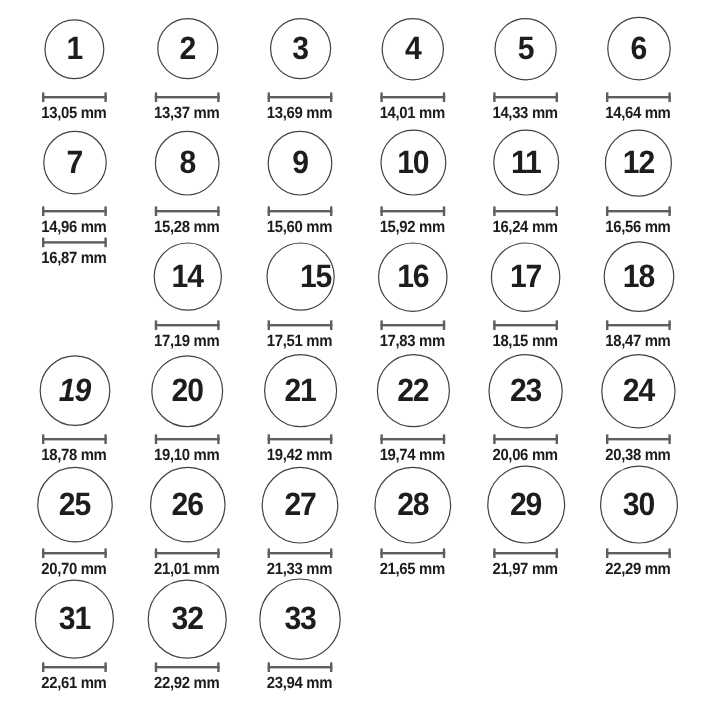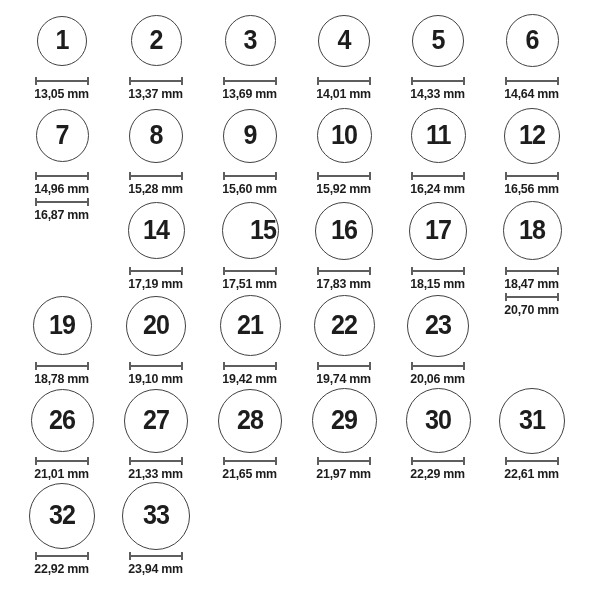--- a/index.html
+++ b/index.html
@@ -326,21 +326,21 @@
     <div class="dim">
       <span class="tick-l"></span>
       <span class="bar"></span>
       <span class="tick-r"></span>
     </div>
     <div class="label">18,47 mm</div>
   </div>
 
   <div class="cell">
     <div class="circle-wrap">
-      <div class="circle" style="width: 59px; height: 59px;">
+      <div class="circle" style="width: 59px; height: 59px; font-style: italic;">
         <span class="num">19</span>
       </div>
     </div>
     <div class="dim">
       <span class="tick-l"></span>
       <span class="bar"></span>
       <span class="tick-r"></span>
     </div>
     <div class="label">18,78 mm</div>
   </div>
@@ -394,22 +394,40 @@
       </div>
     </div>
     <div class="dim">
       <span class="tick-l"></span>
       <span class="bar"></span>
       <span class="tick-r"></span>
     </div>
     <div class="label">20,06 mm</div>
   </div>
 
-
-  <div class="cell">
+  <div class="cell">
+    <div class="circle-wrap">
+      <div class="circle" style="width: 62px; height: 62px;">
+        <span class="num">24</span>
+      </div>
+    </div>
+    <div class="dim">
+      <span class="tick-l"></span>
+      <span class="bar"></span>
+      <span class="tick-r"></span>
+    </div>
+    <div class="label">20,38 mm</div>
+  </div>
+
+  <div class="cell">
+    <div class="circle-wrap">
+      <div class="circle" style="width: 63px; height: 63px;">
+        <span class="num">25</span>
+      </div>
+    </div>
     <div class="dim">
       <span class="tick-l"></span>
       <span class="bar"></span>
       <span class="tick-r"></span>
     </div>
     <div class="label">20,70 mm</div>
   </div>
 
   <div class="cell">
     <div class="circle-wrap">

